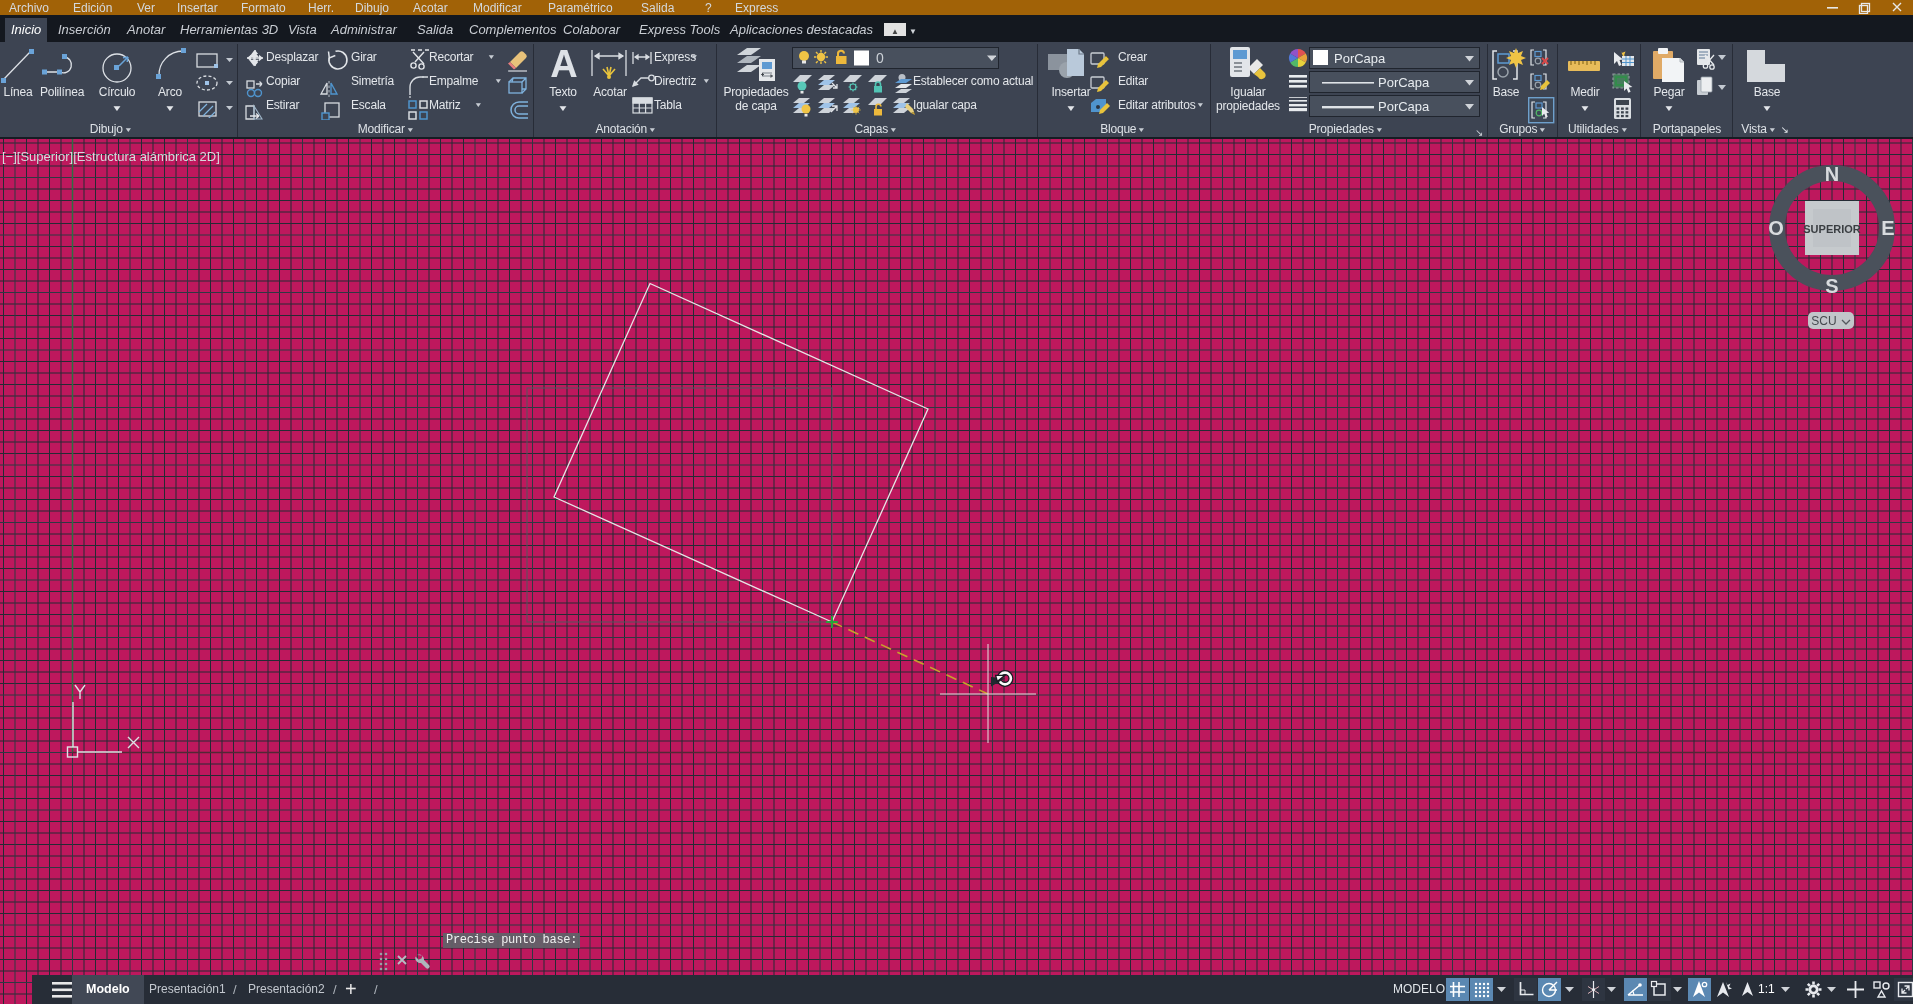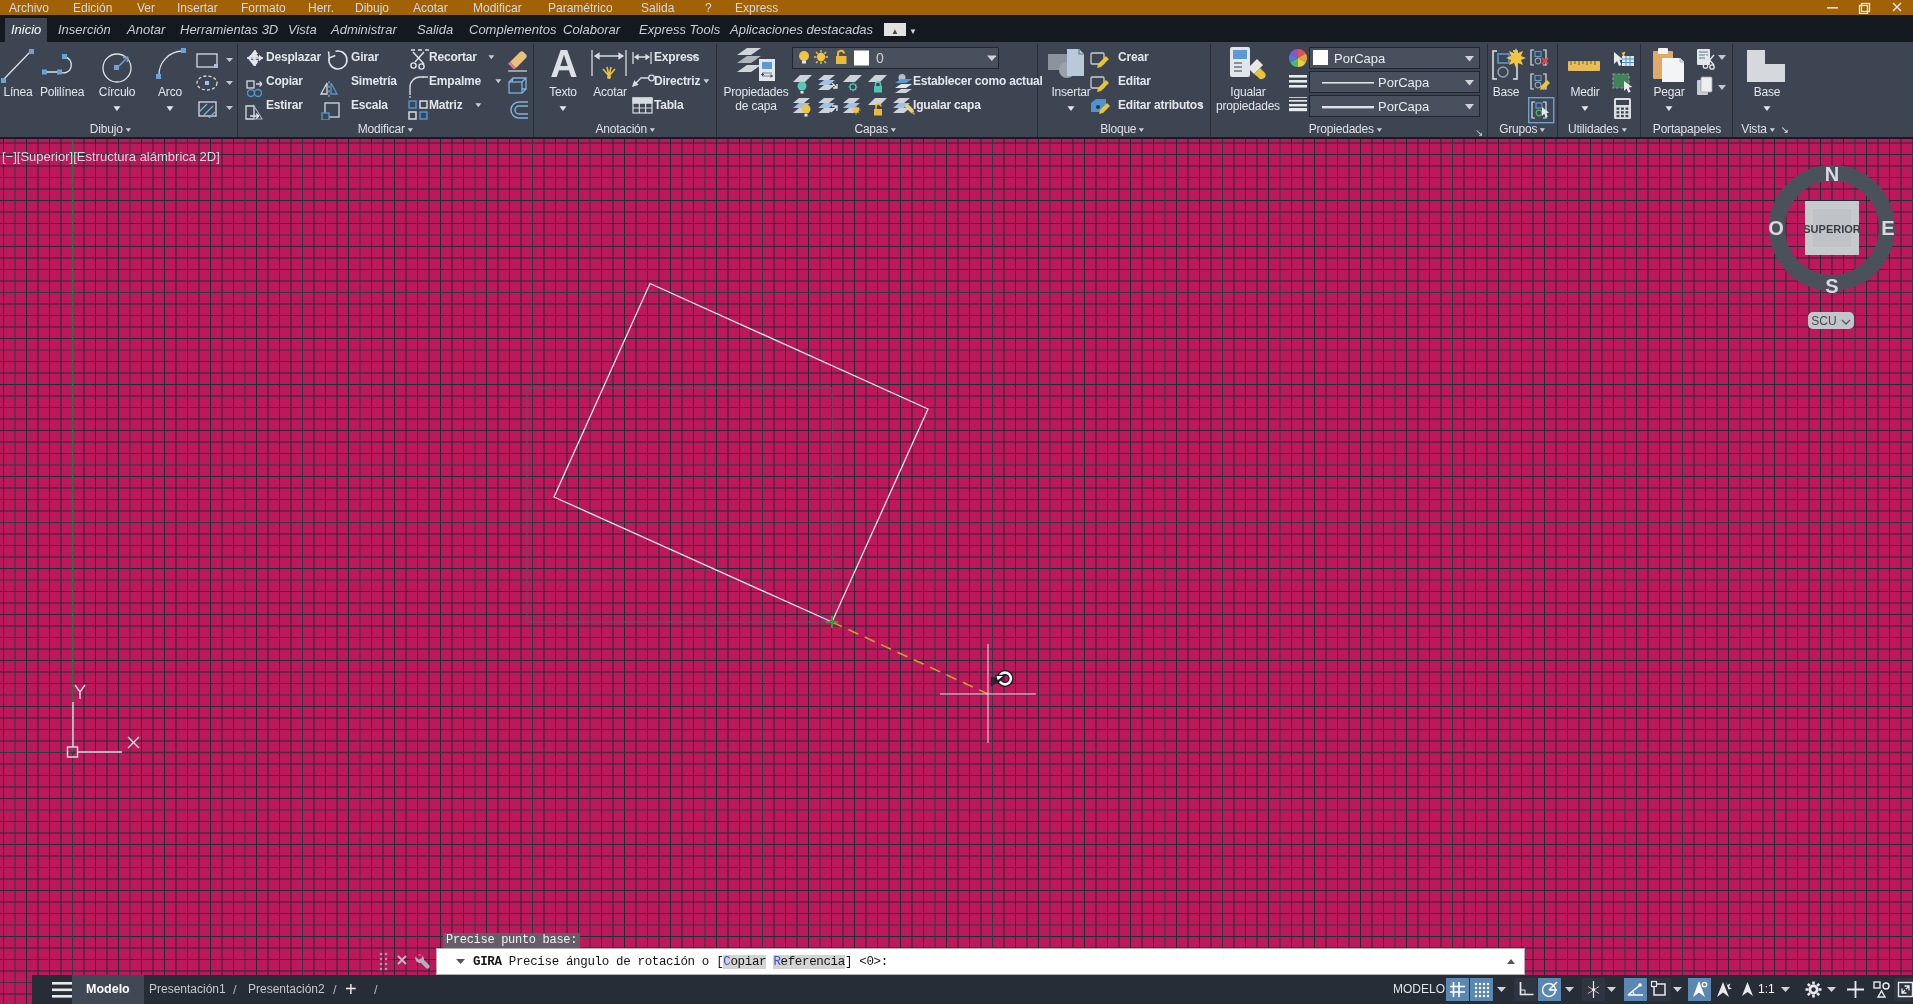--- a/index.html
+++ b/index.html
@@ -12,21 +12,21 @@
   
   #tabrow { position:absolute; left:0; top:15px; width:1913px; height:27px; background:#14181f;font-style:italic; }
   #tabrow .tab { position:absolute; top:3px; height:24px; line-height:24px; font-size:13px; color:#c9cdd3; }
   #tabrow .active { background:#3d4452; color:#ffffff; }
   
   #ribbon { position:absolute; left:0; top:42px; width:1913px; height:97px; background:#3d4452; border-bottom:2px solid #171c23;}
   .psep { position:absolute; top:2px; height:93px; width:1px; background:#272c37; }
   .plabel { position:absolute; top:80px; width:200px; text-align:center; font-size:12px; letter-spacing:-0.2px; color:#dde1e6; }
   .plabel .dn { font-size:9px; color:#c7ccd3; }
   .biglabel { position:absolute; font-size:12px; letter-spacing:-0.2px; color:#e3e6ea; text-align:center; transform:translateY(-1.5px); }
-  .rowtext { position:absolute; font-size:12px; letter-spacing:-0.2px; color:#e3e6ea; transform:translateY(-2px);font-weight:bold; }
+  .rowtext { position:absolute; font-size:12px; letter-spacing:-0.2px; color:#e3e6ea; transform:translateY(-2px); }
   .dn { display:inline-block; transform:scale(1.15,0.8); }
   
   #canvas { position:absolute; left:0; top:139px; width:1913px; height:865px; background:#be185d; }
   #vplabel { position:absolute; left:2px; top:10px; font-size:13px; color:#d7dade; }
   
   #cmdhist { position:absolute; left:443px; top:794px; height:15px; background:rgba(96,100,105,.92);
     color:#f0f0f0; font:12px "Liberation Mono", monospace; padding:0 3px; line-height:15px; letter-spacing:-0.3px;}
   #cmdbar { position:absolute; left:436px; top:809px; width:1089px; height:27px; background:#ffffff; border:1px solid #b0b0b0; }
   #cmdbar .txt { position:absolute; left:36px; top:6px; font:12.5px "Liberation Mono", monospace; letter-spacing:-0.35px; color:#141414; white-space:pre; }
   #cmdbar .opt { background:#d4d4d4; }
@@ -862,29 +862,20 @@
           <circle cx="10" cy="10" r="1.3"></circle>
         <circle cx="5" cy="15" r="1.3"></circle>
           <circle cx="10" cy="15" r="1.3"></circle>
         <circle cx="5" cy="20" r="1.3"></circle>
           <circle cx="10" cy="20" r="1.3"></circle>
       </g>
       <path d="M22 7 L30 15 M30 7 L22 15" stroke="#b9bec5" stroke-width="1.8"></path>
       <path d="M41 6 a5 5 0 0 1 7 5 l5 5 a2 2 0 0 1 -3 3 l-5 -5 a5 5 0 0 1 -5.5 -6.5 l3 3 l3 -1 l1 -3 z" fill="#aeb4bc"></path>
     </svg>
     <div id="cmdhist">Precise punto base:</div>
-    <div id="cmdbar">
-      <svg style="position:absolute;left:18px;top:9px" width="12" height="8">
-          <path d="M1 1 L5.5 6 L10 1" fill="#555"></path>
-        </svg>
-      <div class="txt"><b>GIRA</b> Precise ángulo de rotación o [<span class="opt"><span class="key">C</span>opiar</span> <span class="opt"><span class="key">R</span>eferencia</span>] &lt;0&gt;:</div>
-      <svg style="position:absolute;right:8px;top:9px" width="10" height="8">
-          <path d="M1 6 L5 1 L9 6" fill="#555"></path>
-        </svg>
-    </div>
   </div>
 
   <div id="statusbar">
     <svg style="position:absolute;left:20px;top:6px" width="28" height="18" viewBox="0 0 28 18">
       <rect x="0" y="1" width="26" height="2.6" fill="#e8e8e8"></rect>
       <rect x="0" y="7.5" width="26" height="2.6" fill="#e8e8e8"></rect>
       <rect x="0" y="14" width="26" height="2.6" fill="#e8e8e8"></rect>
     </svg>
     <div style="position:absolute;left:40px;top:0;width:72px;height:29px;background:#414855"></div>
     <div class="ltab" style="left:54px;color:#fff;font-weight:bold;font-size:12.5px">Modelo</div>

